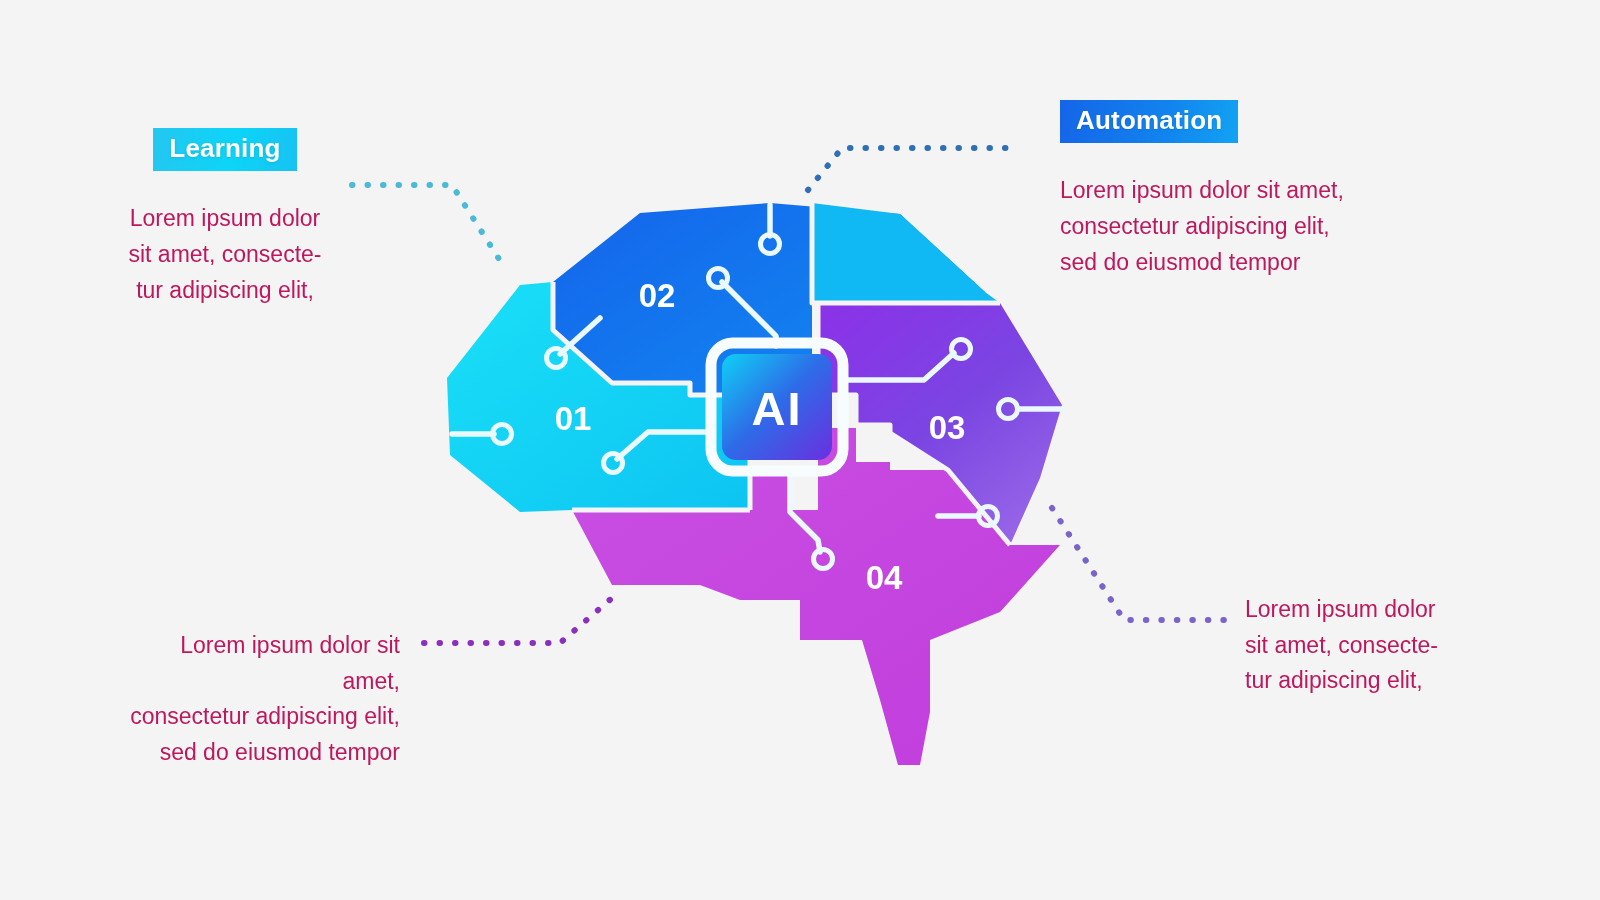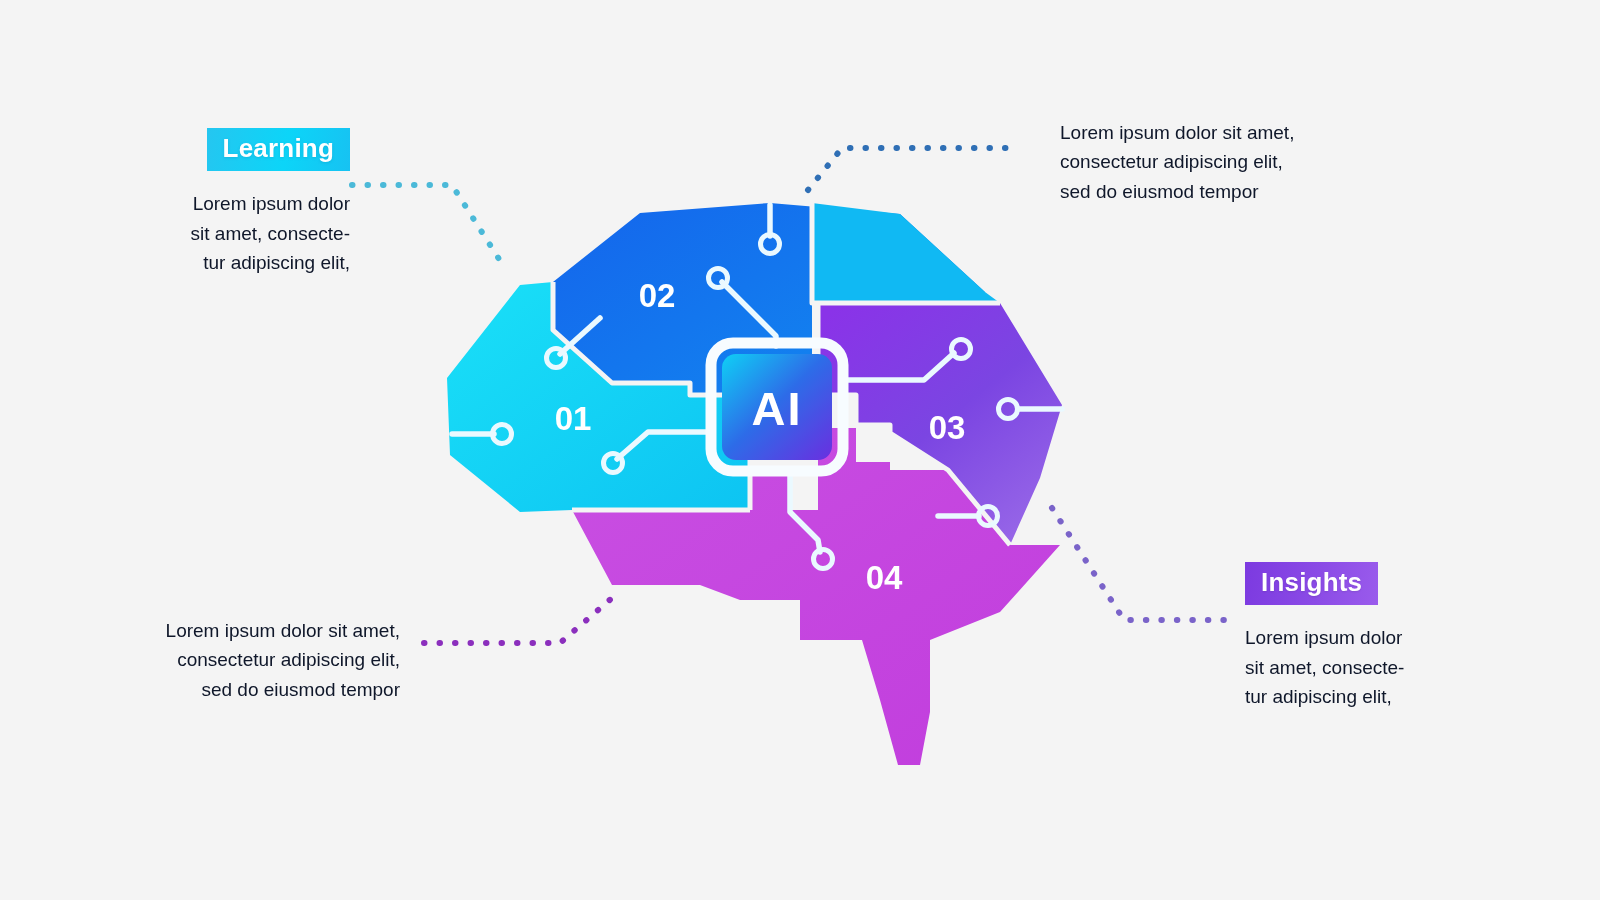--- a/index.html
+++ b/index.html
@@ -25,28 +25,28 @@
     display:inline-block;
     padding:7px 16px 9px 16px;
     font-size:26px;
     font-weight:bold;
     color:#ffffff;
     letter-spacing:0.2px;
     line-height:1.05;
     text-shadow:0 1px 2px rgba(0,0,0,0.10);
   }
   .desc {
-    margin-top:18px;
-    font-size:19px;
+    margin-top:30px;
+    font-size:23px;
     line-height:1.55;
-    color:#0f172a;
+    color:#be185d;
     white-space:pre-line;
   }
   
-  #block-learning    { left:100px;  top:128px;  width:250px; text-align:right; }
+  #block-learning    { left:100px;  top:128px;  width:250px; text-align:center; }
   #block-automation  { left:1060px; top:100px;  width:330px; text-align:left;  }
   #block-processing  { left:120px;  top:598px;  width:280px; text-align:right; }
   #block-insights    { left:1245px; top:562px;  width:300px; text-align:left;  }
 
   #block-learning   .badge { background:linear-gradient(100deg,#25C6F0 0%, #0CD5F8 55%, #17C2F2 100%); }
   #block-automation .badge { background:linear-gradient(100deg,#1565E8 0%, #1184EE 60%, #12A3F3 100%); }
   #block-processing .badge { background:linear-gradient(100deg,#C141DF 0%, #C755E4 55%, #D46CEC 100%); }
   #block-insights   .badge { background:linear-gradient(100deg,#7C3AE0 0%, #8B4BE6 55%, #9A5BEC 100%); }
 
   #block-learning   .badge { text-shadow:0 1px 3px rgba(0,120,160,.25); }
@@ -200,31 +200,31 @@
   </svg>
 
   <div class="block" id="block-learning">
     <div class="badge">Learning</div>
     <div class="desc">Lorem ipsum dolor
 sit amet, consecte-
 tur adipiscing elit,</div>
   </div>
 
   <div class="block" id="block-automation">
+    <div class="badge">Automation</div>
     <div class="desc">Lorem ipsum dolor sit amet,
 consectetur adipiscing elit,
 sed do eiusmod tempor</div>
   </div>
 
   <div class="block" id="block-processing">
     <div class="desc">Lorem ipsum dolor sit amet,
 consectetur adipiscing elit,
 sed do eiusmod tempor</div>
   </div>
 
   <div class="block" id="block-insights">
-    <div class="badge">Insights</div>
     <div class="desc">Lorem ipsum dolor
 sit amet, consecte-
 tur adipiscing elit,</div>
   </div>
 
 </div>
 
 </body></html>

